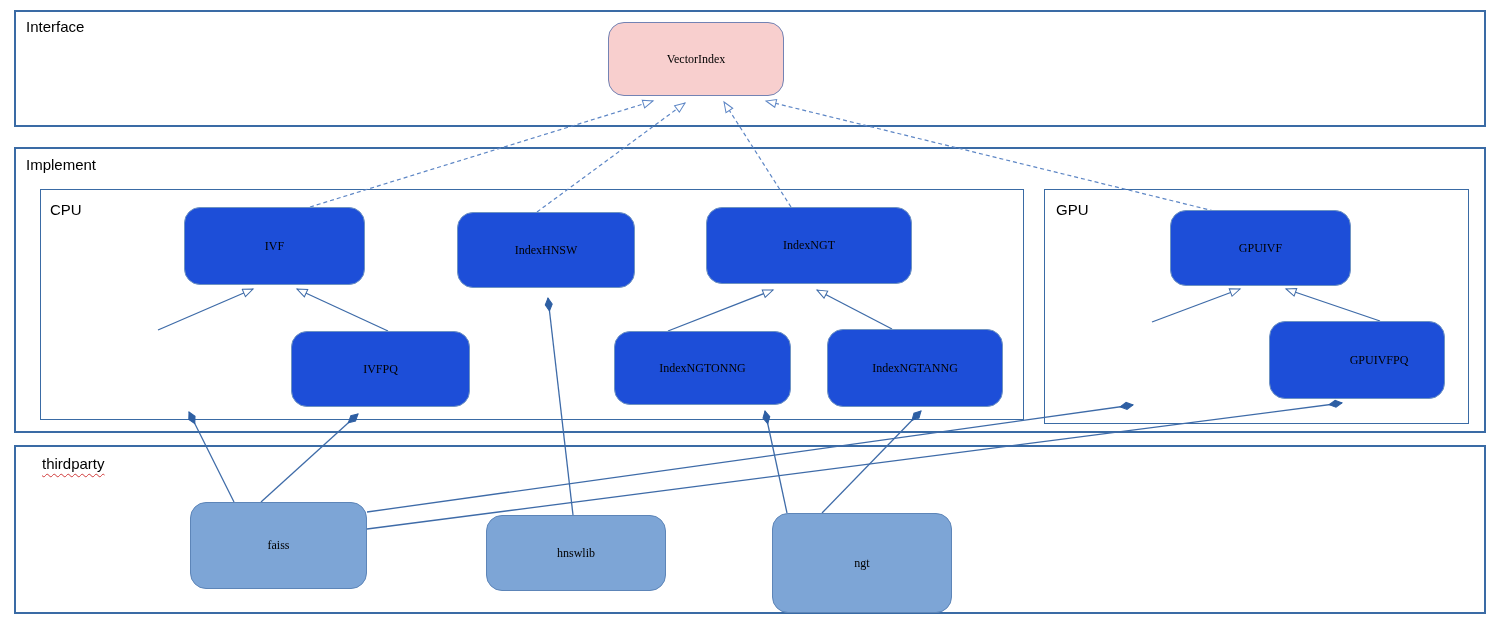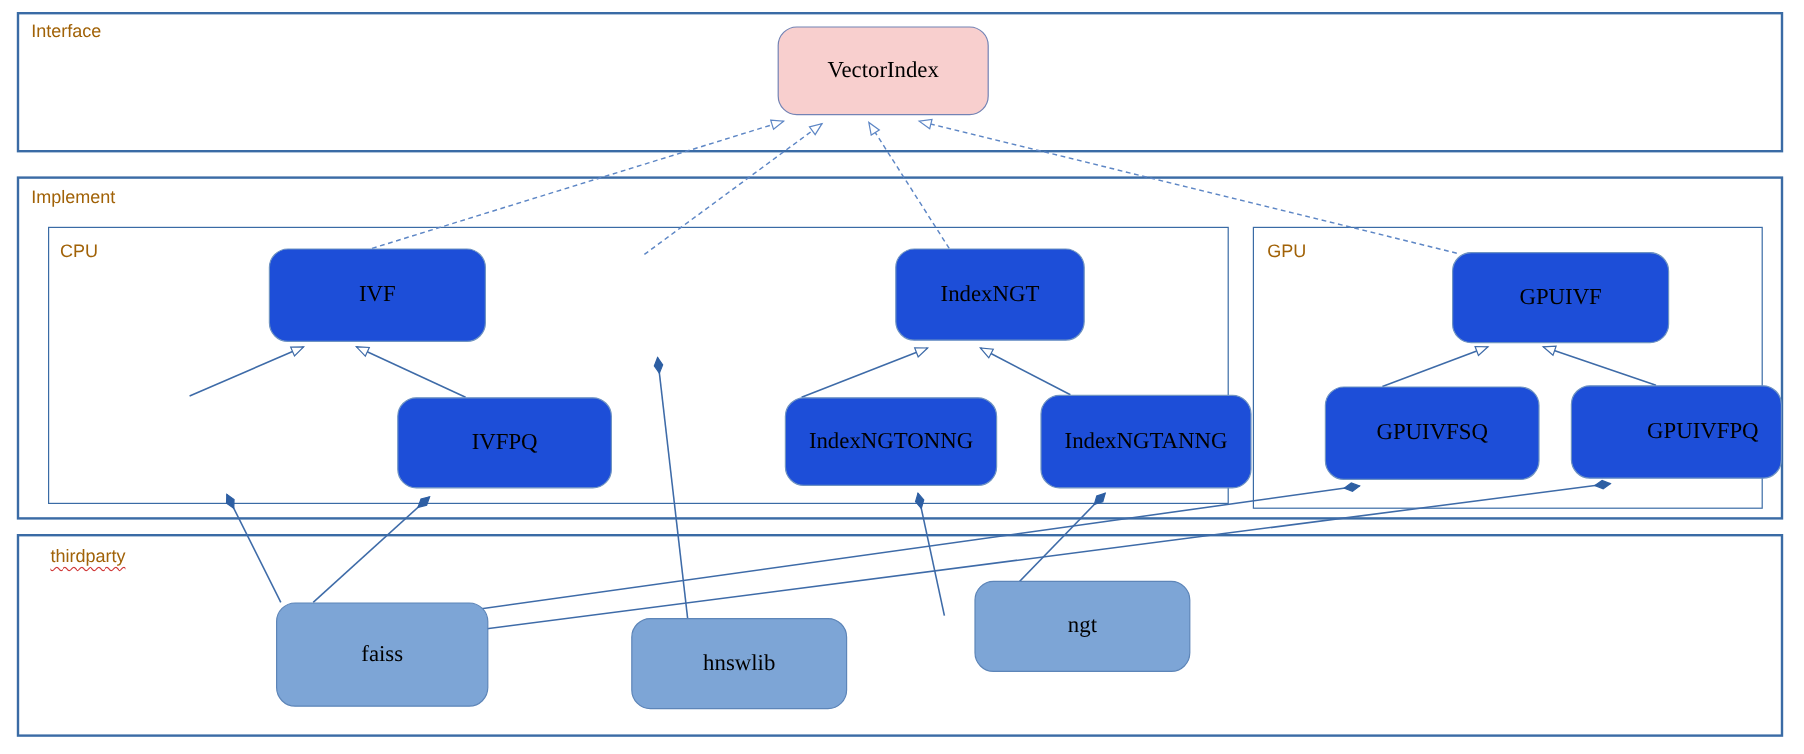--- a/index.html
+++ b/index.html
@@ -2,26 +2,26 @@
 <html><head>
 <meta charset="utf-8">
 <style>
   html,body{margin:0;padding:0;background:#ffffff;}
   body{width:1503px;height:628px;position:relative;font-family:"Liberation Sans",sans-serif;}
   .canvas{position:absolute;left:0;top:0;width:1503px;height:628px;}
 
   
   .section{position:absolute;border:2px solid #3a6ba5;background:transparent;box-sizing:border-box;}
   .subsection{position:absolute;border:1.5px solid #3a6ba5;background:transparent;box-sizing:border-box;}
-  .section-label{position:absolute;font-size:15px;color:#a16207;white-space:nowrap;}
+  .section-label{position:absolute;font-size:15px;color:#000000;white-space:nowrap;}
   .squiggle{text-decoration:underline;text-decoration-style:wavy;text-decoration-color:#d03a3a;text-decoration-thickness:1px;text-underline-offset:4px;}
 
   
   .node{position:absolute;border:1.5px solid #6e93c2;border-radius:16px;display:flex;align-items:center;justify-content:center;
-        font-family:"Liberation Serif",serif;font-size:19px;color:#000;box-sizing:border-box;margin-left:40px;}
+        font-family:"Liberation Serif",serif;font-size:12px;color:#000;box-sizing:border-box;}
   .node.green{background:#1d4ed8;}
   .node.pink{background:#f8cfce;border-color:#7383b4;}
   .node.blue{background:#7da5d6;border-color:#5d85b8;}
 
   svg.wires{position:absolute;left:0;top:0;width:1503px;height:628px;pointer-events:none;}
   .wire-solid{stroke:#3e6ba8;stroke-width:1.3;fill:none;}
   .wire-dashed{stroke:#5d86c5;stroke-width:1.2;stroke-dasharray:4 3;fill:none;}
 </style>
 </head>
 <body>
@@ -74,46 +74,46 @@
     <line class="wire-solid" x1="367" y1="529" x2="1342" y2="403" marker-end="url(#dia)"></line>
   </svg>
 
   <div class="node pink" style="left:608px;top:22px;width:176px;height:74px;">
       <span>VectorIndex</span>
     </div>
 
   <div class="node green" style="left:184px;top:207px;width:181px;height:78px;">
       <span>IVF</span>
     </div>
-  <div class="node green" style="left:706px;top:207px;width:158px;height:77px;">
+  <div class="node green" style="left:457px;top:212px;width:178px;height:76px;">
+      <span>IndexHNSW</span>
+    </div>
+  <div class="node green" style="left:706px;top:207px;width:206px;height:77px;">
       <span>IndexNGT</span>
     </div>
   <div class="node green" style="left:1170px;top:210px;width:181px;height:76px;">
       <span>GPUIVF</span>
     </div>
 
   <div class="node green" style="left:291px;top:331px;width:179px;height:76px;">
       <span>IVFPQ</span>
     </div>
   <div class="node green" style="left:614px;top:331px;width:177px;height:74px;">
       <span>IndexNGTONNG</span>
     </div>
   <div class="node green" style="left:827px;top:329px;width:176px;height:78px;">
       <span>IndexNGTANNG</span>
     </div>
-  <div class="node green" style="left:1064px;top:322px;width:179px;height:78px;">
-      <span>GPUIVFSQ</span>
-    </div>
   <div class="node green" style="left:1269px;top:321px;width:176px;height:78px;padding-left:44px;">
       <span>GPUIVFPQ</span>
     </div>
 
   <div class="node blue" style="left:190px;top:502px;width:177px;height:87px;">
       <span>faiss</span>
     </div>
   <div class="node blue" style="left:486px;top:515px;width:180px;height:76px;">
       <span>hnswlib</span>
     </div>
-  <div class="node blue" style="left:772px;top:484px;width:180px;height:76px;">
+  <div class="node blue" style="left:772px;top:513px;width:180px;height:100px;">
       <span>ngt</span>
     </div>
 
 </div>
 
 </body></html>

